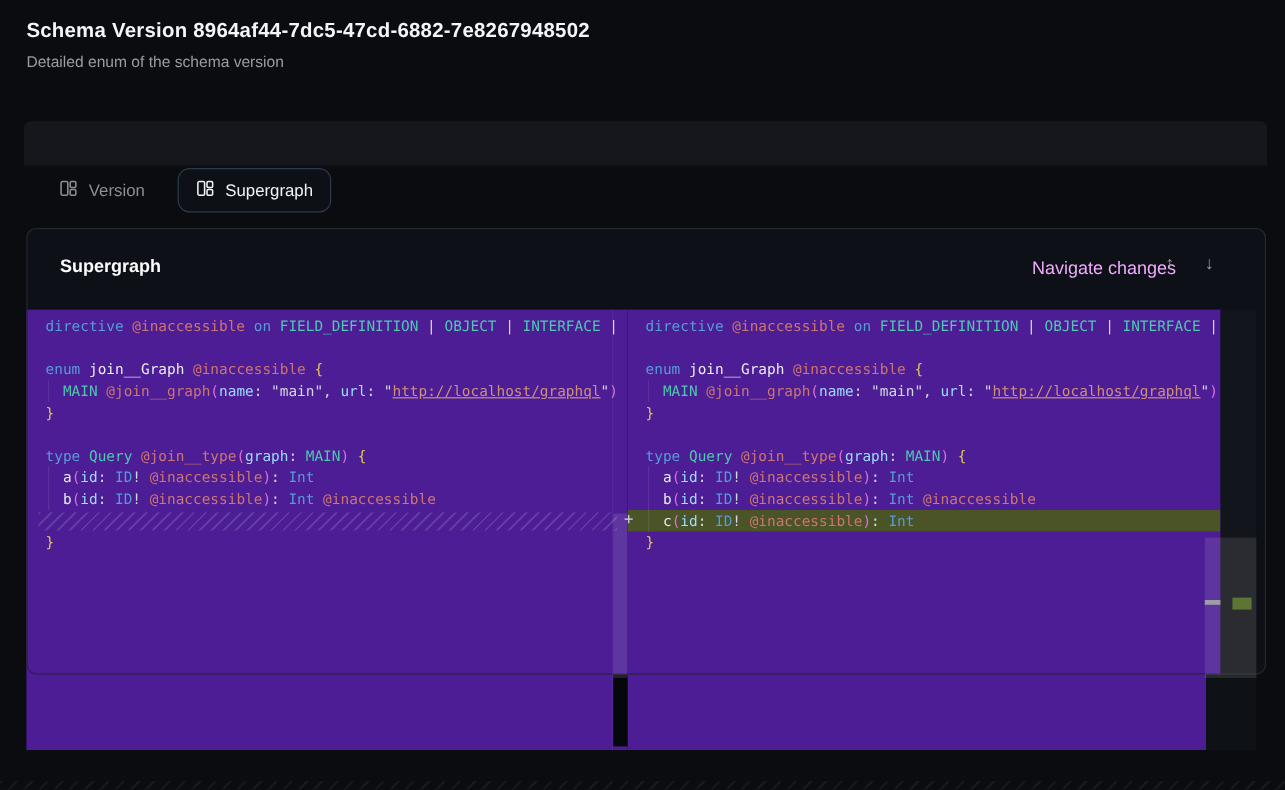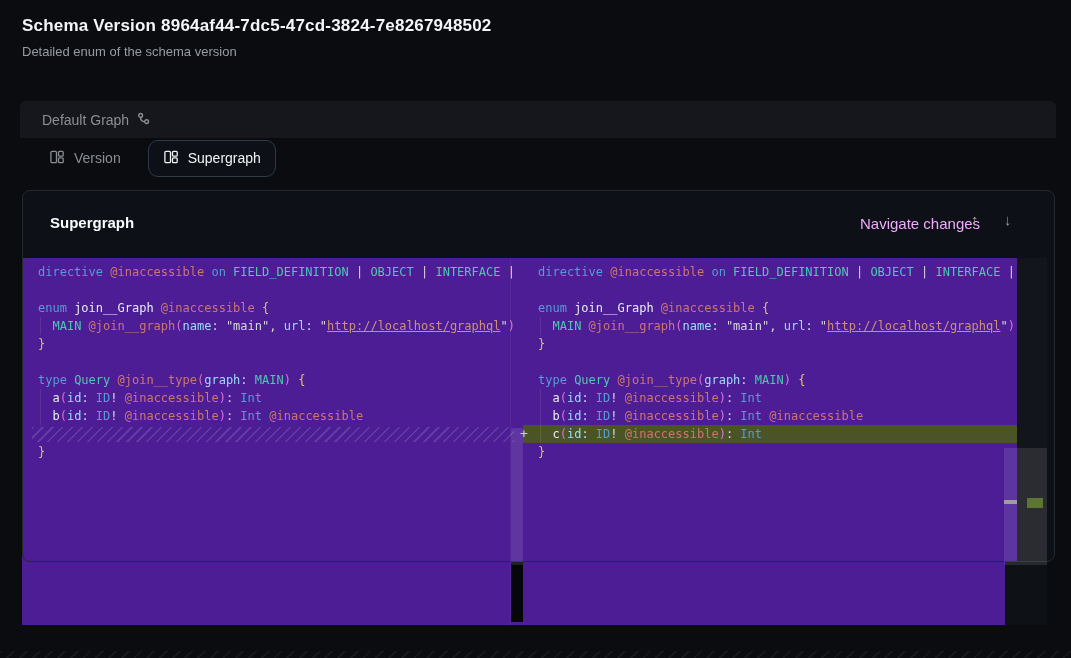--- a/index.html
+++ b/index.html
@@ -61,34 +61,24 @@
   .mark-green { left:1027px; top:498px; width:16px; height:10px; background:#5d7433; z-index:4; }
   .mark-gray { left:1004px; top:500px; width:13px; height:4px; background:#9b9ea3; z-index:4; }
 
   
   .bottom-hatch { left:0; top:651px; width:1071px; height:7px;
     background:repeating-linear-gradient(135deg, rgba(255,255,255,.05) 0 2px, transparent 2px 9px); z-index:5; }
 </style>
 </head>
 <body>
 
-<div class="abs h1">Schema Version 8964af44-7dc5-47cd-3824-7e8267948502</div>
+<div class="abs h1">Schema Version 8964af44-7dc5-47cd-6882-7e8267948502</div>
 <div class="abs sub">Detailed enum of the schema version</div>
 
 <div class="abs tabstrip">
-  <div class="gtab">
-    <span>Default Graph</span>
-    <span>
-      <svg width="13" height="13" viewBox="0 0 13 13" fill="none" stroke="currentColor" stroke-width="1.4">
-        <circle cx="3.6" cy="3.4" r="1.9"></circle>
-          <circle cx="9.6" cy="9.6" r="1.9"></circle>
-        <path d="M3.6 5.4 v0.6 a3.6 3.6 0 0 0 3.6 3.6 h0.5"></path>
-      </svg>
-    </span>
-  </div>
 </div>
 
 <div class="abs navrow">
   <div class="navbtn">
     <span>
       <svg width="16" height="16" viewBox="0 0 16 16" fill="none" stroke="currentColor" stroke-width="1.3">
         <rect x="1.9" y="2.3" width="5.6" height="11.4" rx="1.2"></rect>
         <rect x="9.5" y="2.3" width="4.7" height="4.9" rx="1"></rect>
         <rect x="9.5" y="8.9" width="4.7" height="4.8" rx="1"></rect>
       </svg>

